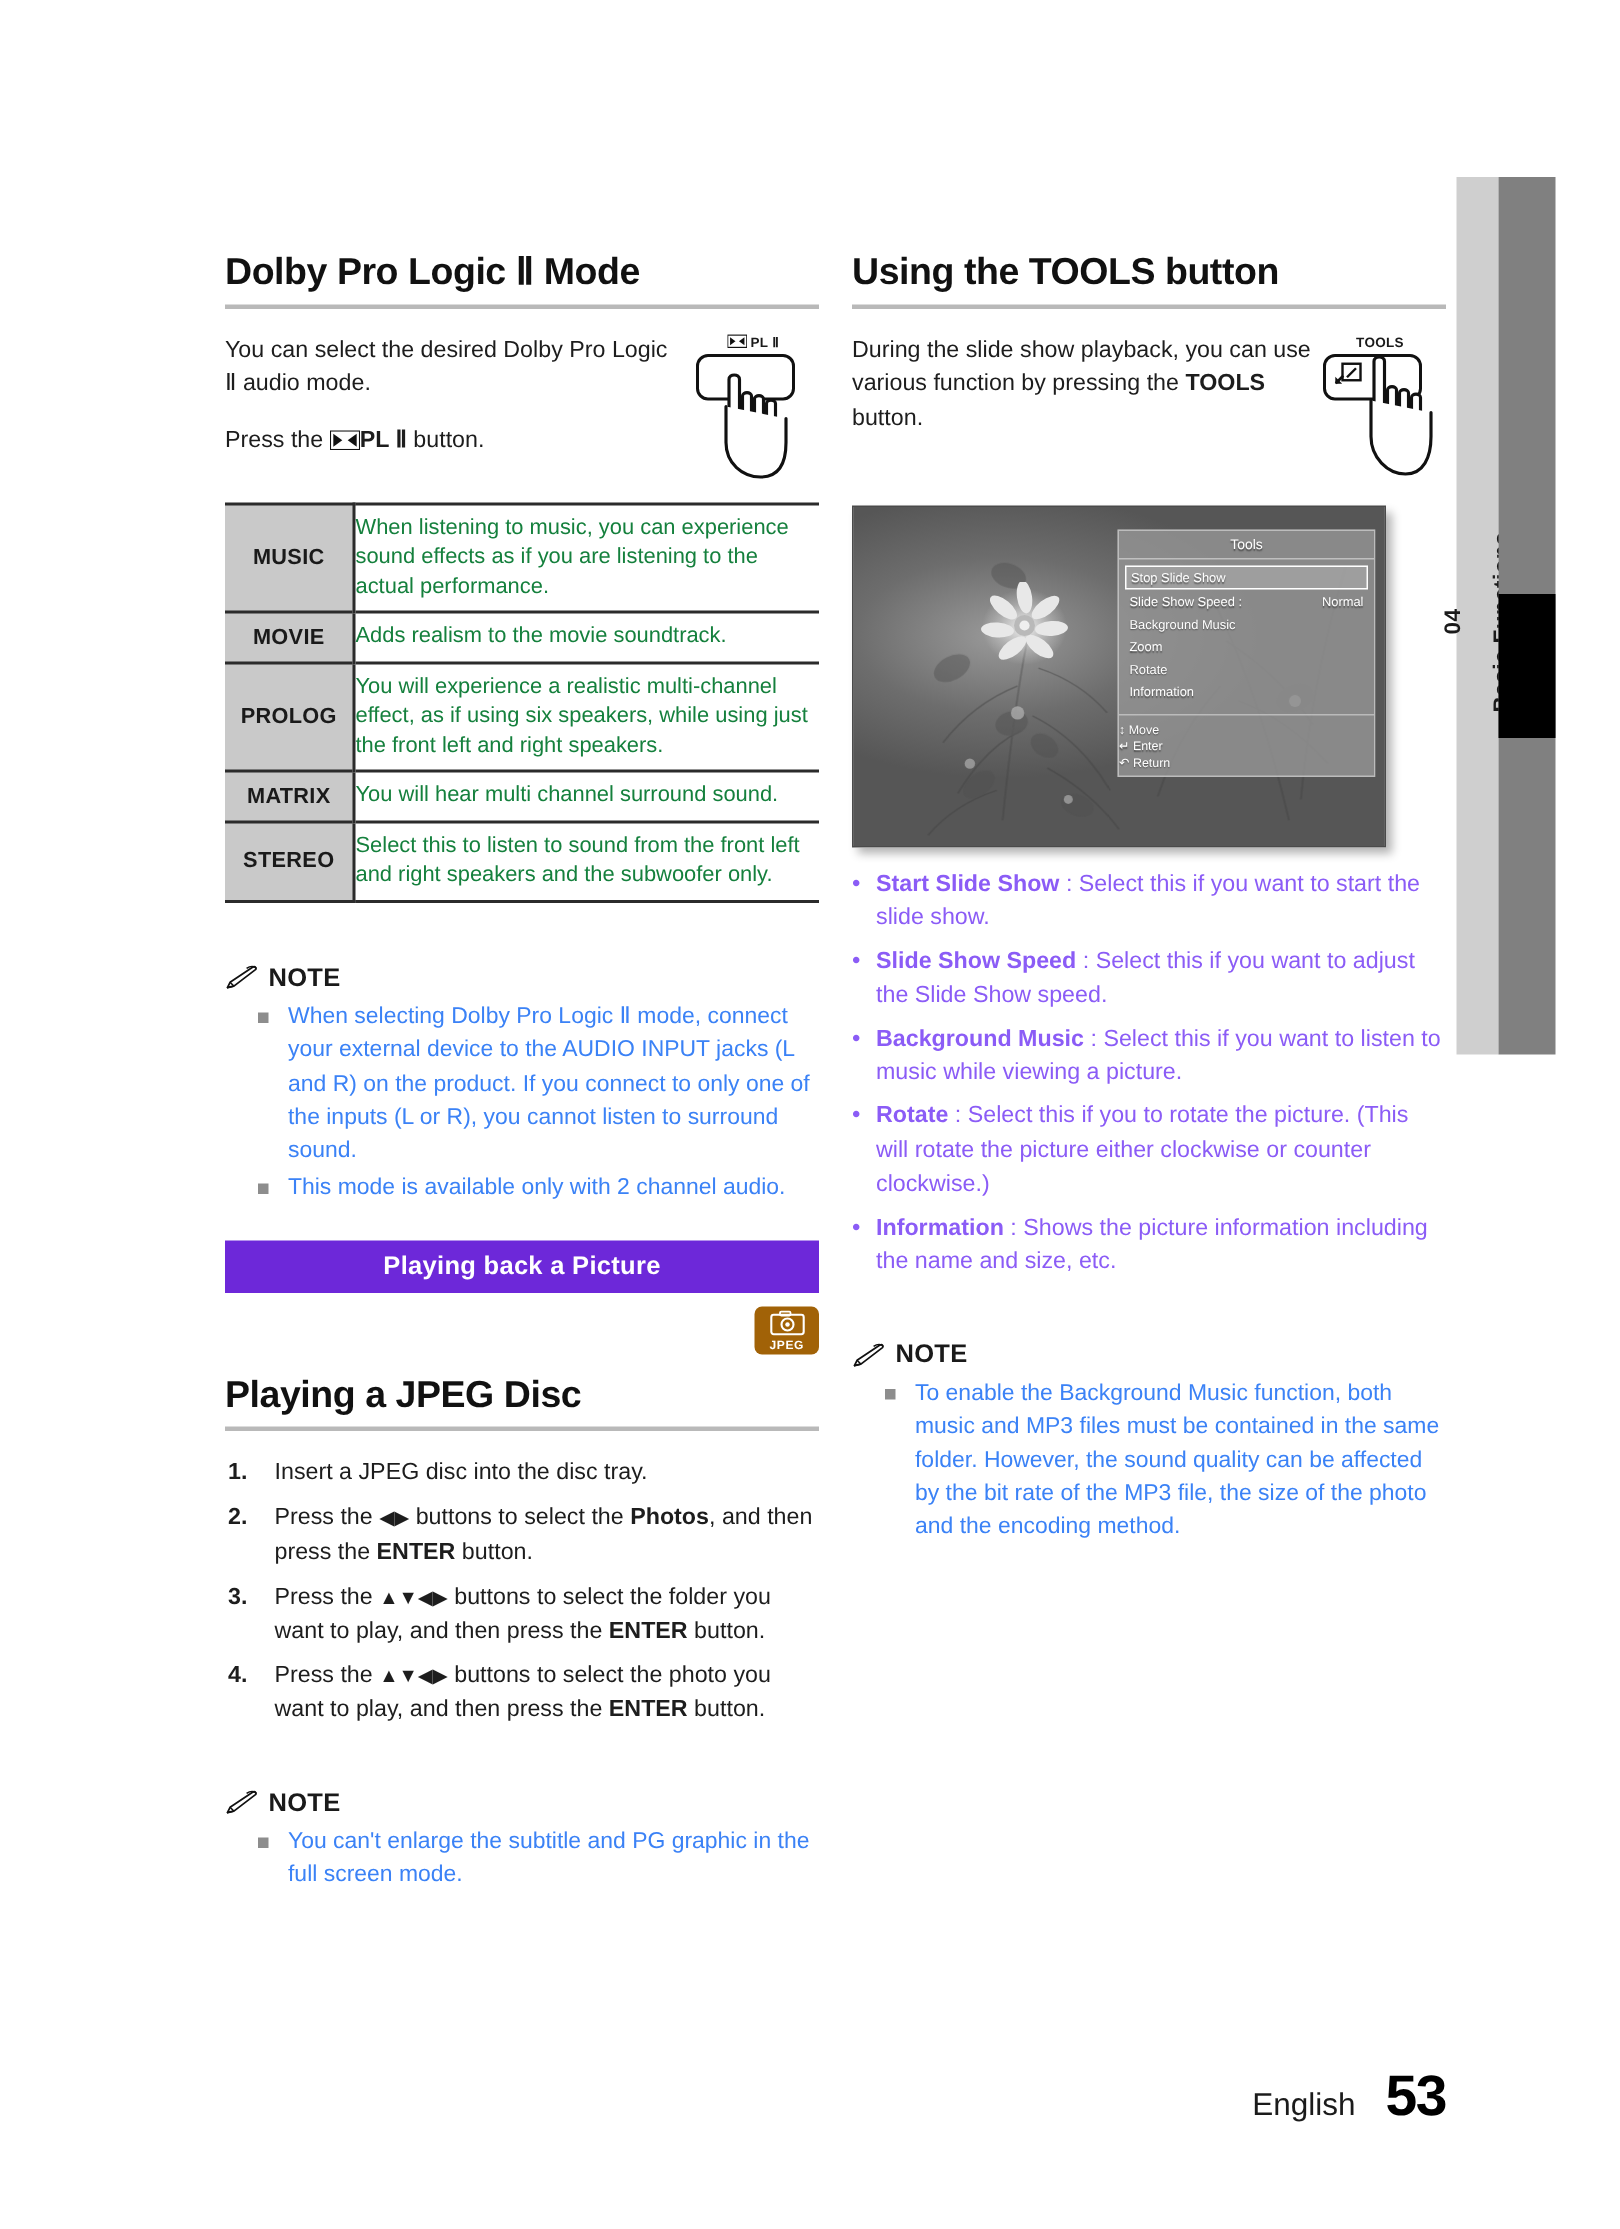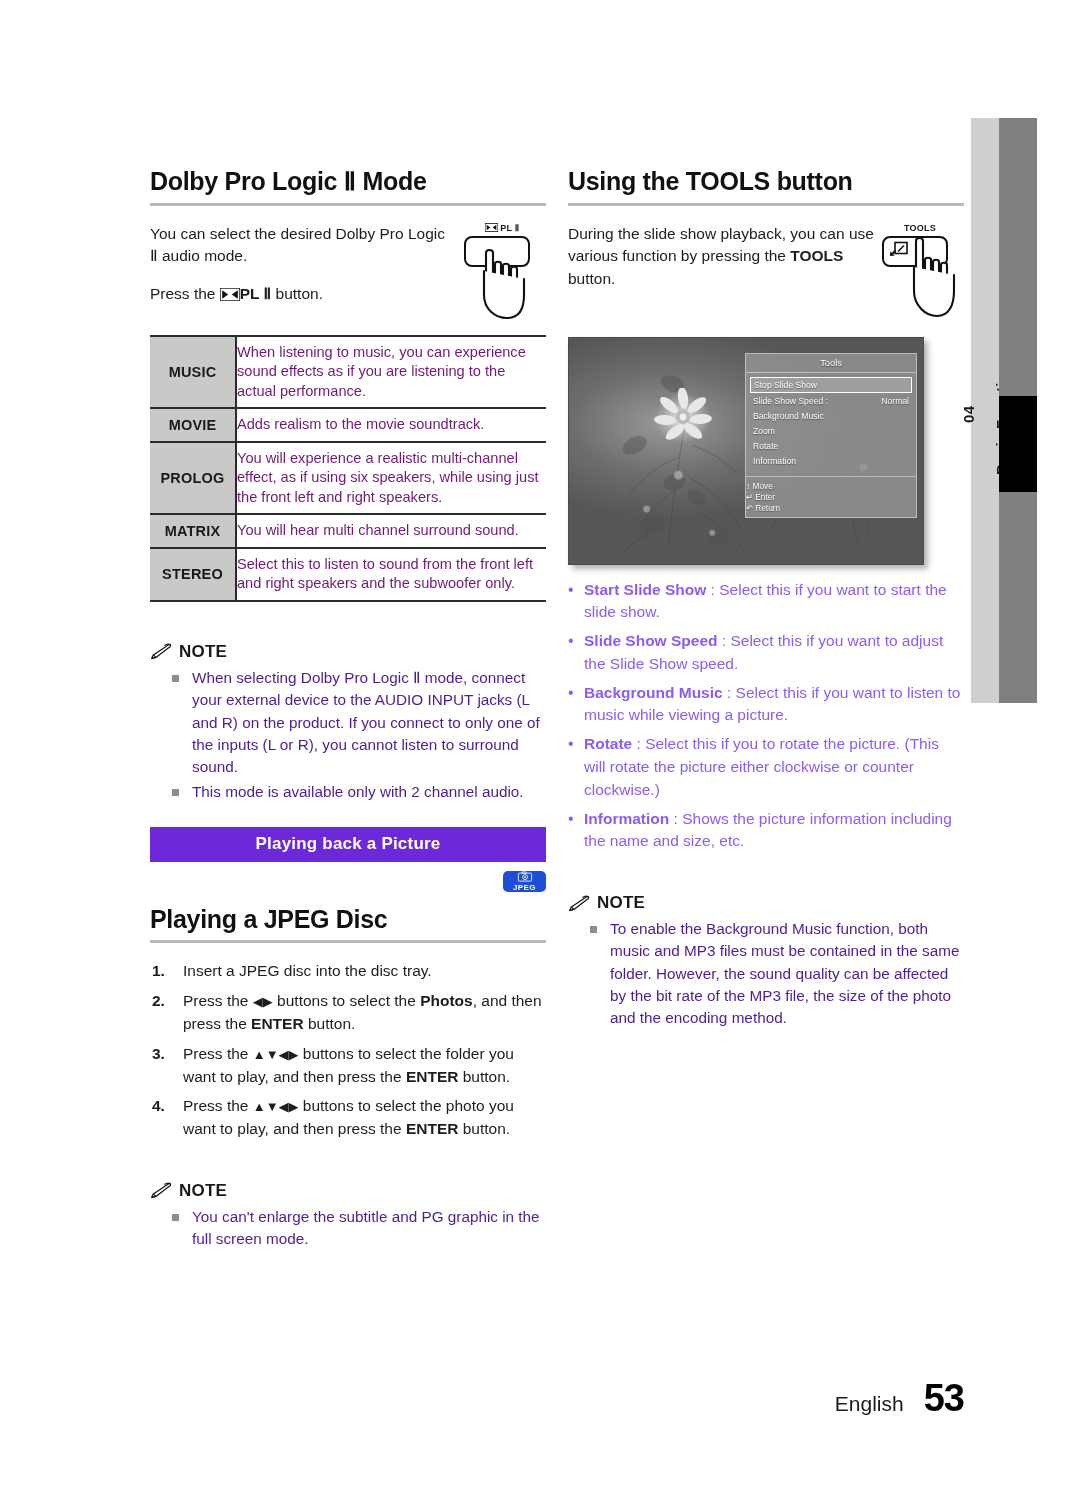--- a/index.html
+++ b/index.html
@@ -98,57 +98,57 @@
     background: #c9c9c9;
     width: 86px;
     text-align: center;
     font-size: 14.5px; font-weight: bold;
     border-right: 2px solid #2b2b2b;
     padding: 9px 2px;
     letter-spacing: .2px;
   }
   td.mode-desc {
     padding: 9px 0 9px 11px;
-    font-size: 14.6px; line-height: 1.34; color: #701a75;
+    font-size: 14.6px; line-height: 1.34; color: #15803d;
   }
 
   
   .note { margin-top: 18px; }
   .note-head {
     display: flex; align-items: center; gap: 7px;
     font-size: 17px; font-weight: bold; letter-spacing: .2px;
     margin-bottom: 5px;
     margin-top: 40px;
   }
   .pencil { width: 22px; height: 17px; display: block; }
   ul.note-list { list-style: none; margin-left: 22px; }
   ul.note-list li {
     position: relative; padding-left: 20px;
-    font-size: 15.3px; line-height: 1.46; color: #4c1d95;
+    font-size: 15.3px; line-height: 1.46; color: #3b82f6;
     margin-bottom: 2px;
   }
   ul.note-list li:before {
     content: ""; position: absolute; left: 0; top: 8px;
     width: 7px; height: 7px; background: #8d8d8d;
   }
 
   
   .banner {
     margin-top: 24px;
     background: #6d28d9; color: #fff;
     text-align: center;
     font-size: 17px; font-weight: bold;
     padding: 7px 0 8px;
     letter-spacing: .2px;
   }
 
   
   .badge-row { display: flex; justify-content: flex-end; margin-top: 9px; }
   .badge {
-    width: 43px; height: 21px; background: #1d4ed8; border-radius: 5px;
+    width: 43px; height: 32px; background: #a16207; border-radius: 5px;
     display: flex; flex-direction: column; align-items: center; justify-content: center;
     color: #fff;
   }
   .badge-label { font-size: 8px; font-weight: bold; letter-spacing: .4px; margin-top: 1px; }
 
   
   ol.steps { list-style: none; margin-top: 16px; }
   ol.steps li {
     position: relative; padding-left: 33px;
     font-size: 15.5px; line-height: 1.47; color: #1d1d1d;

